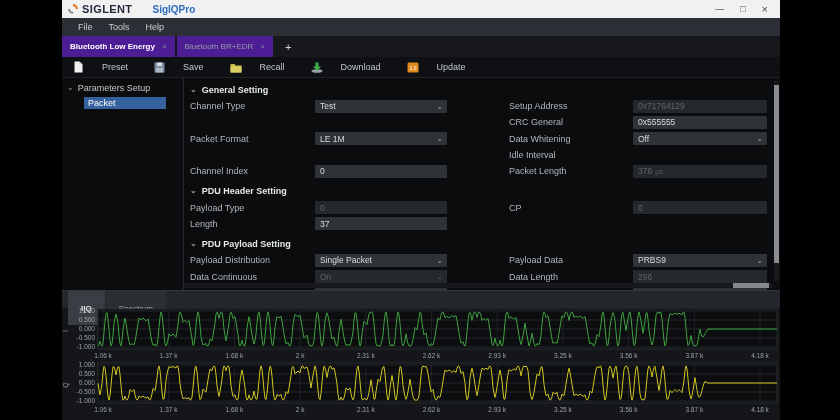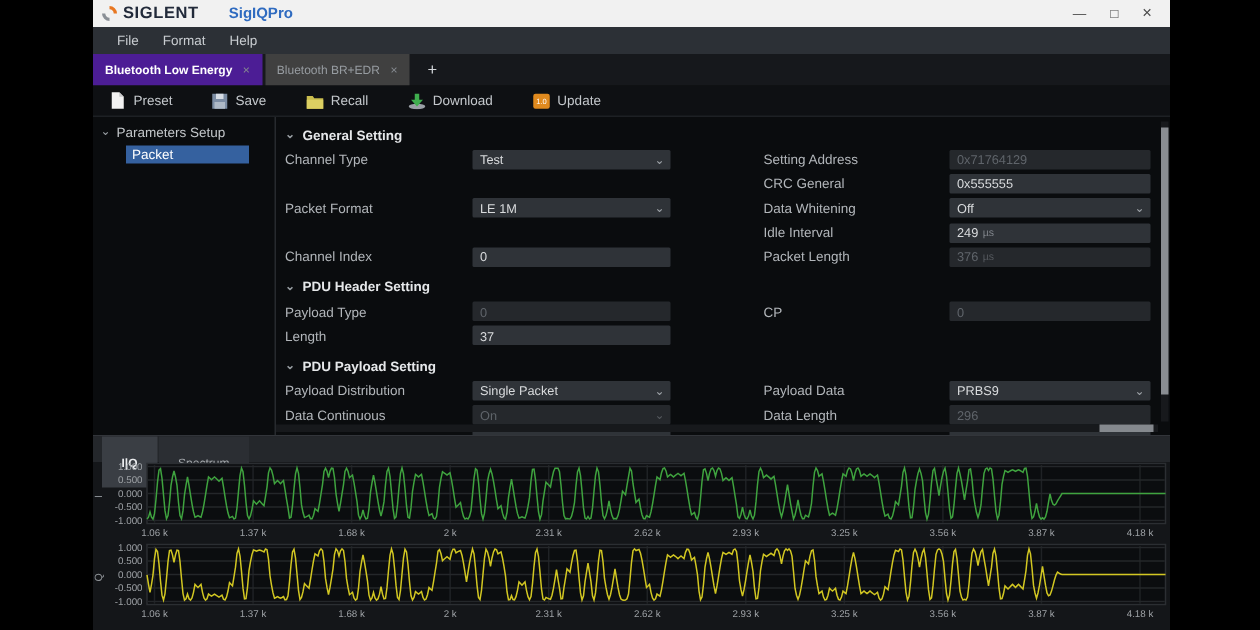--- a/index.html
+++ b/index.html
@@ -19,29 +19,29 @@
   .win-controls span { cursor:default; line-height:18px; }
 
   
   .menubar { height:18px; background:#2c3036; display:flex; align-items:center;
              padding-left:8px; flex:0 0 auto; }
   .menu-item { color:#c9cdd1; font-size:9px; padding:0 8px; }
 
   
   .doctabs { height:21px; background:#16181c; display:flex; align-items:stretch; flex:0 0 auto; }
   .doctab { display:flex; align-items:center; padding:0 8px; font-size:8px; color:#979ca1;
-            background:#404040; margin-right:2px; }
+            background:#4c1d95; margin-right:2px; }
   .doctab.active { background:#4c1d95; color:#fff; font-weight:bold; }
   .doctab .close-x { margin-left:7px; color:#868b91; font-size:8px; font-weight:normal; }
   .tab-add { display:flex; align-items:center; padding:0 10px; color:#d3d6d9; font-size:11px; }
 
   
   .toolbar { height:21px; background:#0e1013; border-bottom:1px solid #1d2024;
              display:flex; align-items:center; gap:26px; padding-left:11px; flex:0 0 auto; }
-  .tool-btn { display:flex; align-items:center; gap:5px; color:#c4c8cc; font-size:9px; }
+  .tool-btn { display:flex; align-items:center; gap:18px; color:#c4c8cc; font-size:9px; }
   .tool-btn svg { display:block; }
 
   
   .content { flex:1 1 auto; min-height:0; display:flex; background:#0a0c0e; }
   .sidebar { width:122px; flex:0 0 auto; border-right:1px solid #272a2e; padding-top:5px; }
   .tree-root { display:flex; align-items:center; gap:4px; padding-left:5px;
                color:#c3c7ca; font-size:9px; }
   .chev { color:#9aa0a5; font-size:8px; line-height:1; }
   .tree-item { margin:4px 17px 0 22px; padding:1px 4px; font-size:9px; color:#c3c7ca; }
   .tree-item.selected { background:#35619f; color:#fff; }
@@ -90,21 +90,21 @@
     <span class="brand-app">SigIQPro</span>
     <div class="win-controls">
       <span>—</span>
       <span>□</span>
       <span style="font-size:11px;">×</span>
     </div>
   </div>
 
   <div class="menubar" id="menubar">
       <div class="menu-item">File</div>
-      <div class="menu-item">Format</div>
+      <div class="menu-item">Tools</div>
       <div class="menu-item">Help</div>
     </div>
 
   <div class="doctabs" id="doctabs">
       <div class="doctab active">
         <span>Bluetooth Low Energy</span>
         <span class="close-x">×</span>
       </div>
       <div class="doctab">
         <span>Bluetooth BR+EDR</span>
@@ -177,21 +177,21 @@
           <span class="chev">⌄</span>
           <span>General Setting</span>
         </div>
         <div class="form-row">
           <span class="f-label">Channel Type</span>
           <div class="field select">
             <span>Test</span>
             <span class="sel-chev">⌄</span>
           </div>
           <span></span>
-          <span class="f-label">Setting Address</span>
+          <span class="f-label">Setup Address</span>
           <div class="field disabled">
             <span>0x71764129</span>
           </div>
         </div>
         <div class="form-row">
           <span class="f-label"></span>
           <span></span>
           <span></span>
           <span class="f-label">CRC General</span>
           <div class="field">
@@ -209,24 +209,20 @@
           <div class="field select">
             <span>Off</span>
             <span class="sel-chev">⌄</span>
           </div>
         </div>
         <div class="form-row">
           <span class="f-label"></span>
           <span></span>
           <span></span>
           <span class="f-label">Idle Interval</span>
-          <div class="field">
-            <span>249</span>
-            <span class="unit">µs</span>
-          </div>
         </div>
         <div class="form-row">
           <span class="f-label">Channel Index</span>
           <div class="field">
             <span>0</span>
           </div>
           <span></span>
           <span class="f-label">Packet Length</span>
           <div class="field disabled">
             <span>376</span>

